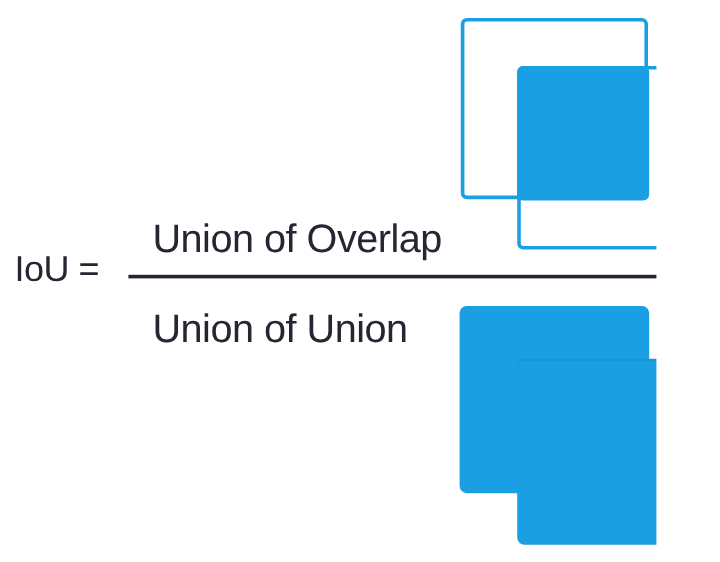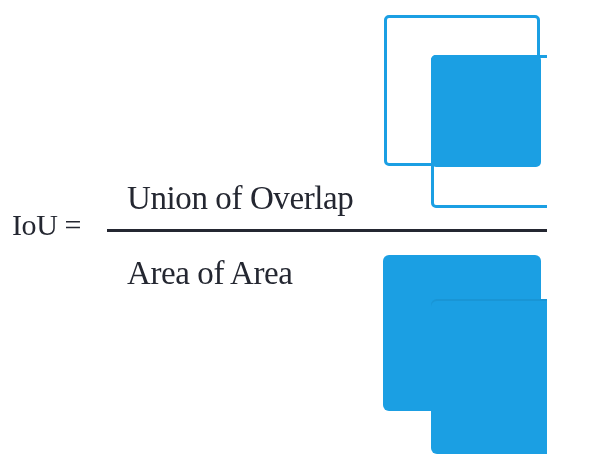--- a/index.html
+++ b/index.html
@@ -8,21 +8,21 @@
     --bg: #ffffff;
   }
   * { margin: 0; padding: 0; box-sizing: border-box; }
   html, body { background: var(--bg); }
   .canvas {
     position: relative;
     width: 547px;
     height: 468px;
     background: var(--bg);
     overflow: hidden;
-    font-family: Liberation Serif, serif;
+    font-family: Liberation Sans, sans-serif;
   }
   .txt {
     position: absolute;
     color: var(--text);
     line-height: 1;
     letter-spacing: -0.4px;
     white-space: nowrap;
   }
   .lhs  { left: 12px;  top: 210px; font-size: 30px; }
   .num  { left: 127px; top: 182px; font-size: 33px; }
@@ -74,21 +74,21 @@
 <body>
 
 <div class="canvas">
 
   <span class="txt lhs">IoU =</span>
 
   <span class="txt num">Union of Overlap</span>
 
   <div class="bar"></div>
 
-  <span class="txt den">Area of Area</span>
+  <span class="txt den">Union of Union</span>
 
   <div>
     <div class="shape boxA"></div>
     <div class="shape boxB"></div>
     <div class="shape overlap-fill"></div>
   </div>
 
   <div>
     <div class="shape fillA"></div>
     <div class="shape fillB"></div>

